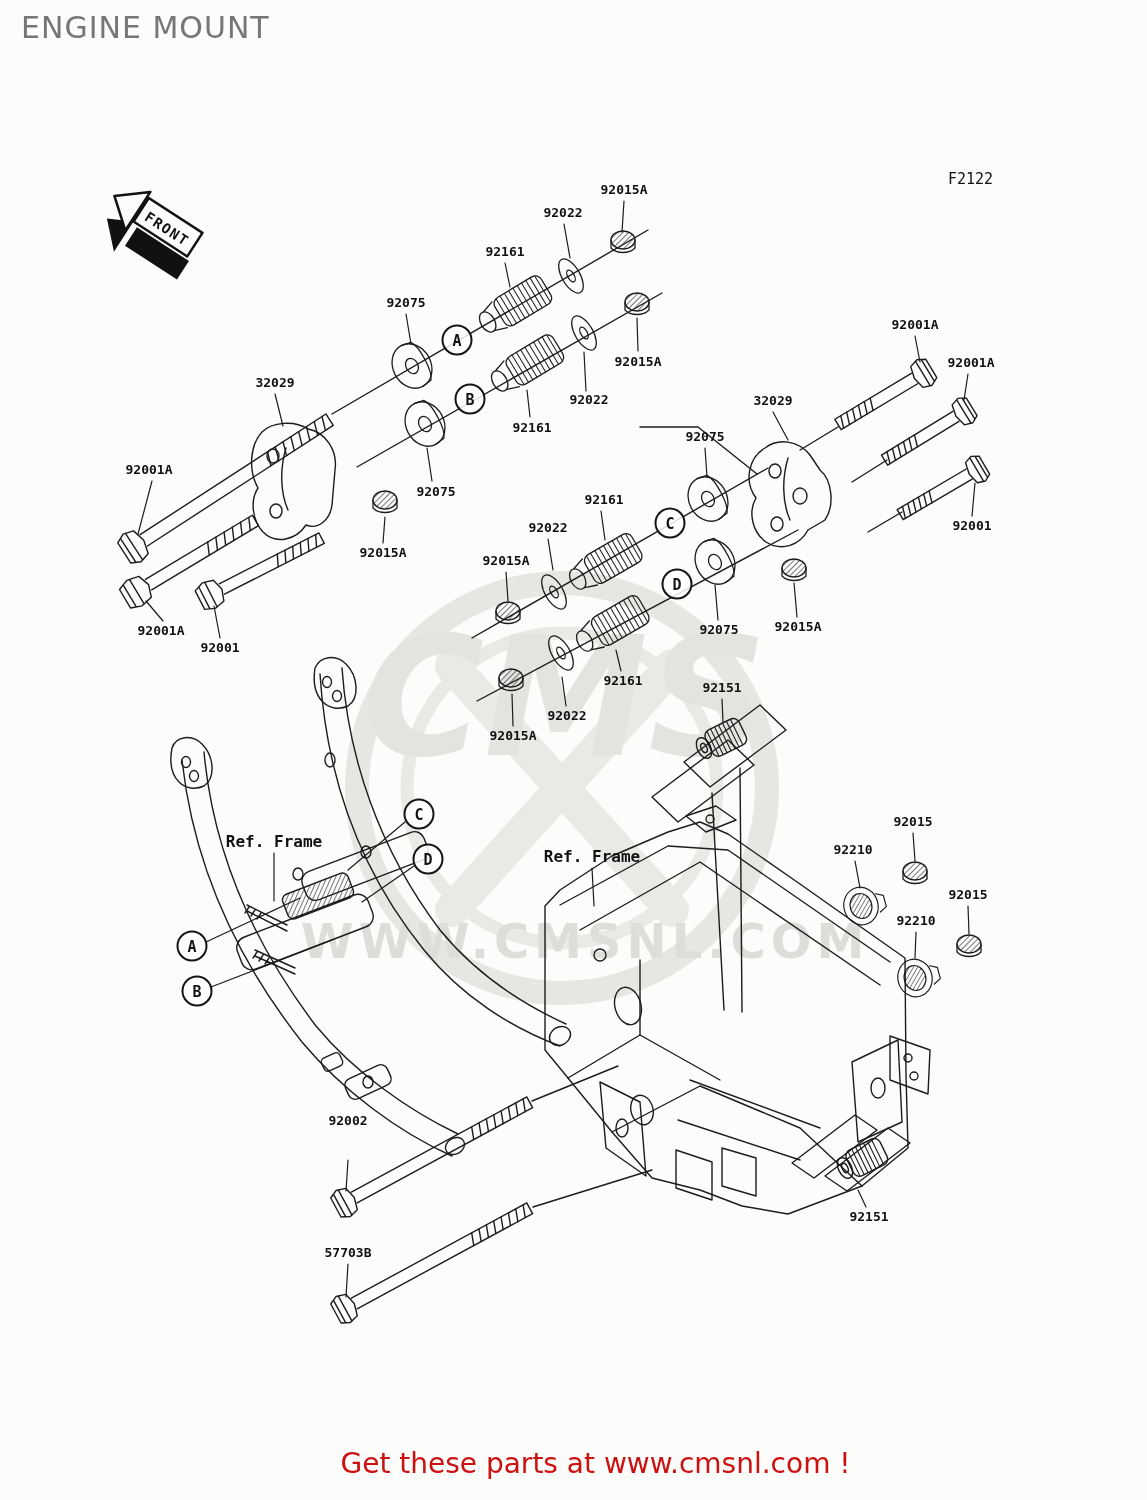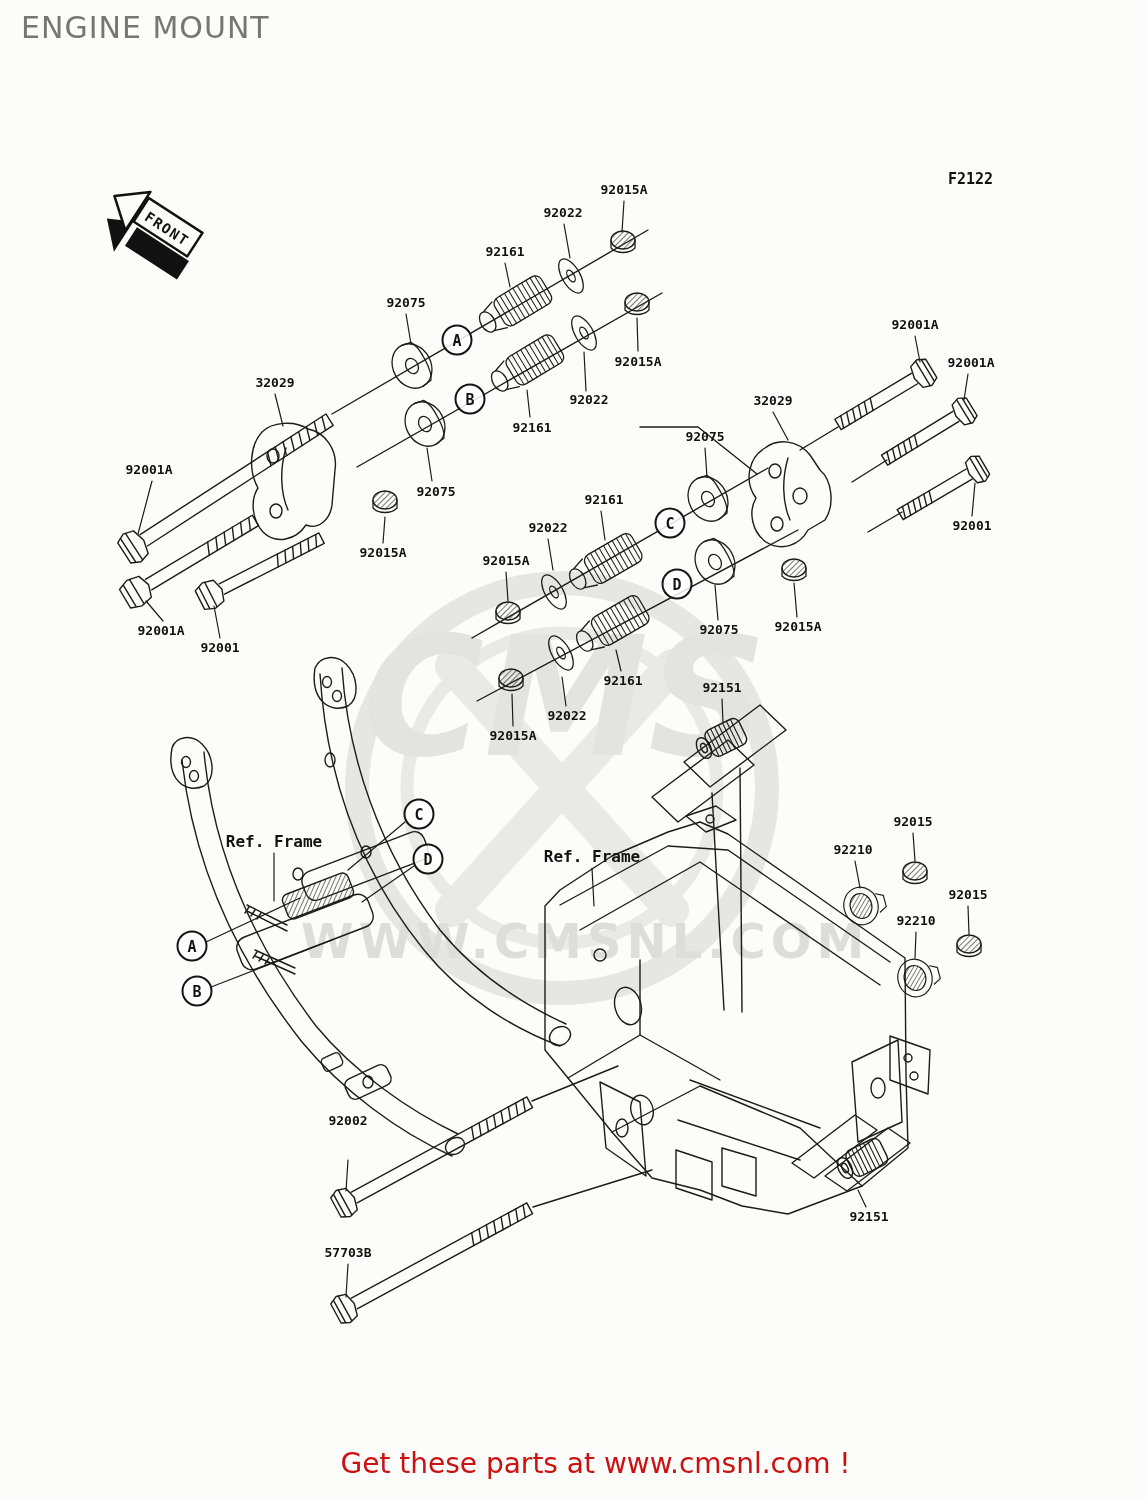--- a/index.html
+++ b/index.html
@@ -1,21 +1,21 @@
 <!DOCTYPE html>
 <html><head>
 <meta charset="utf-8">
 <style>
   html,body{margin:0;padding:0;}
   .page{position:relative;width:1147px;height:1500px;background:#fcfcfa;overflow:hidden;
         font-family:"DejaVu Sans",sans-serif;padding-left:40px;}
   .page-title{position:absolute;left:21px;top:10px;font-size:30px;letter-spacing:1px;
         color:#767676;font-family:"DejaVu Sans",sans-serif;}
   .fig-code{position:absolute;left:948px;top:170px;font-family:"DejaVu Sans Mono",monospace;
-        font-weight:bold;font-size:15px;color:#111;}
+        font-weight:normal;font-size:15px;color:#111;}
   .art{position:absolute;left:0;top:0;}
   .part-label{position:absolute;transform:translate(-50%,-50%);white-space:nowrap;
         font-family:"DejaVu Sans Mono",monospace;font-weight:bold;font-size:13px;color:#111;}
   .part-label.ref{font-size:16px;}
   .callout{position:absolute;transform:translate(-50%,-50%);width:27px;height:27px;
         border:2px solid #141414;border-radius:50%;background:rgba(255,255,255,.85);
         display:flex;align-items:center;justify-content:center;
         font-family:"DejaVu Sans Mono",monospace;font-weight:bold;font-size:15px;color:#111;}
   .banner{position:absolute;left:4px;right:0;top:1447px;text-align:center;
         font-size:28px;font-family:"DejaVu Sans",sans-serif;}

